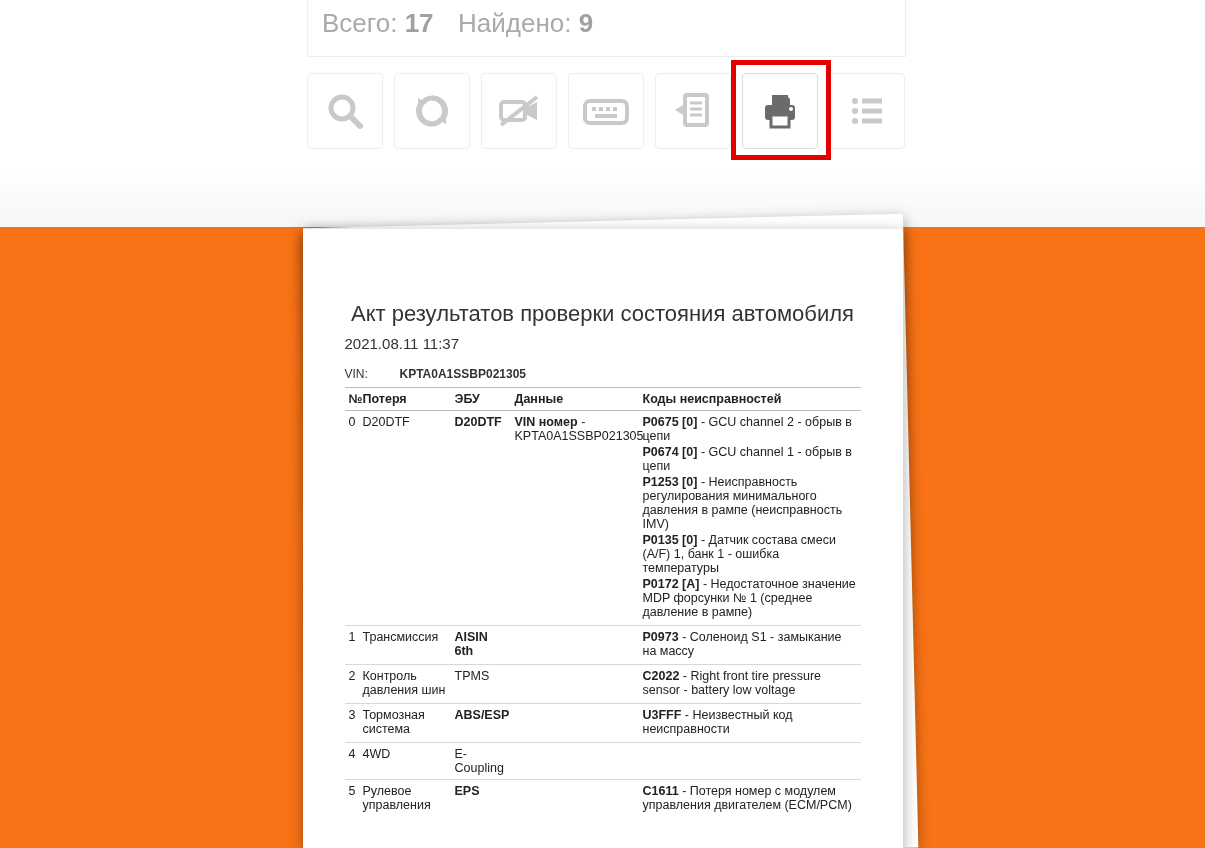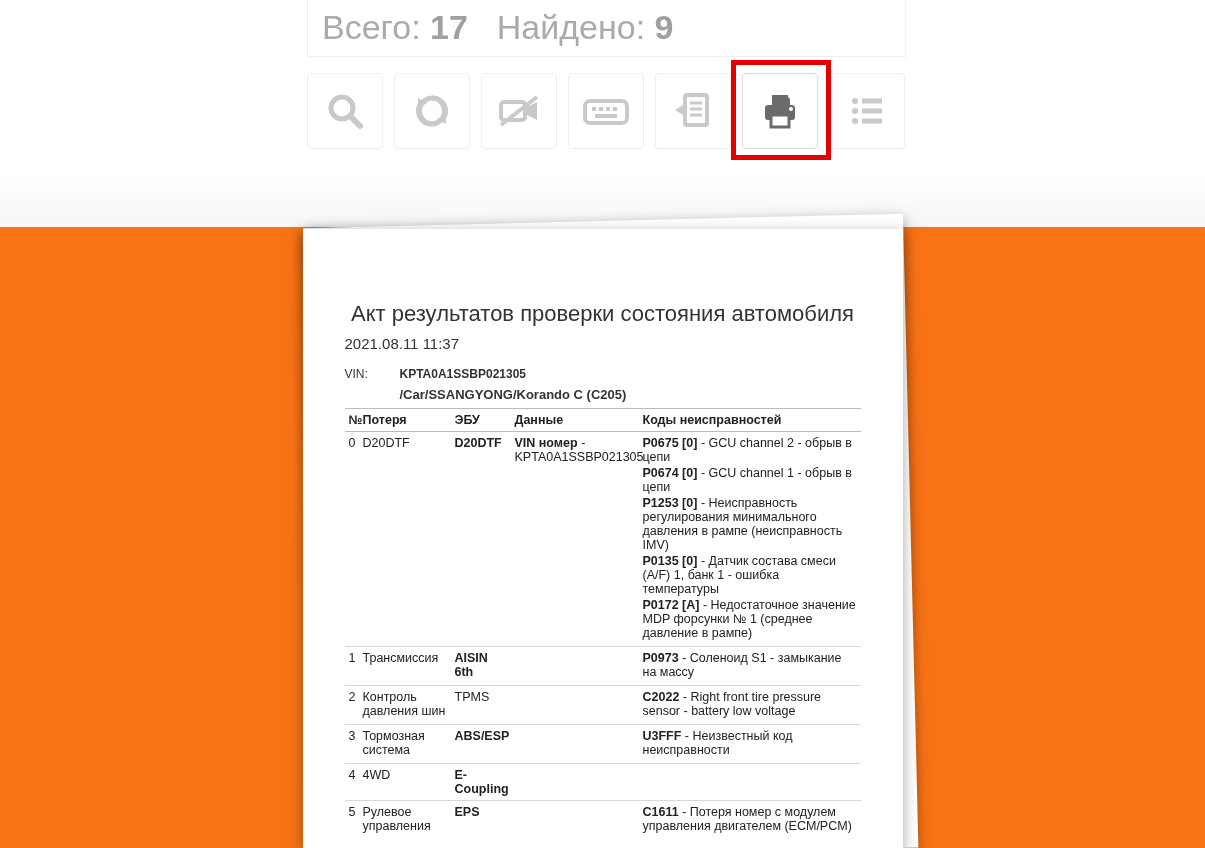--- a/index.html
+++ b/index.html
@@ -1,19 +1,19 @@
 <!DOCTYPE html>
 <html><head>
 <meta charset="utf-8">
 <style>
   * { box-sizing: border-box; }
   html, body { margin:0; padding:0; font-family: Arial, Helvetica, sans-serif; background:#fdfdfd; }
   body { width:1205px; }
   .top-area { height:227px; background:linear-gradient(#ffffff 0%, #ffffff 75%, #f6f6f6 100%); position:relative; }
-  .counts-bar { position:absolute; left:307px; top:0; width:599px; height:57px; border:1px solid #eeeeee; border-top:none; background:#ffffff; padding:8px 14px 0 14px; color:#aaaaaa; font-size:34px; }
+  .counts-bar { position:absolute; left:307px; top:0; width:599px; height:57px; border:1px solid #eeeeee; border-top:none; background:#ffffff; padding:8px 14px 0 14px; color:#aaaaaa; font-size:26px; }
   .counts-bar .num { font-weight:700; color:#a0a0a0; }
   .counts-bar .gap { display:inline-block; width:10px; }
   .toolbar { position:absolute; left:307px; top:73px; display:flex; gap:11px; }
   .tbtn { width:76px; height:76px; border:1px solid #eeeeee; border-radius:4px; background:#ffffff; display:flex; align-items:center; justify-content:center; cursor:pointer; }
   .tbtn svg { display:block; }
   .print-hl { position:absolute; left:731px; top:60px; width:100px; height:100px; border:5px solid #e50000; pointer-events:none; }
   .dark-area { background:#f97316; padding-bottom:0; min-height:621px; }
   .stack { position:relative; width:600px; margin:0 auto; padding-top:2px; }
   .sheet-back { position:absolute; left:0; top:-6px; width:600px; height:634px; background:#ffffff; transform:rotate(-1.4deg); transform-origin: top center; box-shadow: 0 4px 14px rgba(0,0,0,0.35); }
   .sheet-front { position:relative; width:600px; min-height:620px; background:#ffffff; box-shadow: 0 4px 14px rgba(0,0,0,0.35); padding:72px 42px 0 42px; color:#333333; overflow:hidden; }
@@ -119,24 +119,20 @@
 <div class="dark-area">
   <div class="stack">
     <div class="sheet-back"></div>
     <div class="sheet-front">
       <div class="doc-title">Акт результатов проверки состояния автомобиля</div>
       <div class="doc-date">2021.08.11 11:37</div>
       <div class="vin-row">
         <span class="lab">VIN:</span>
         <span class="val">KPTA0A1SSBP021305</span>
       </div>
-      <div class="path-row">
-        <span class="lab"></span>
-        <span class="val">/Car/SSANGYONG/Korando C (C205)</span>
-      </div>
       <table class="sys">
         <colgroup>
             <col class="c0">
             <col class="c1">
             <col class="c2">
             <col class="c3">
             <col class="c4">
           </colgroup>
         <thead>
           <tr>
@@ -184,21 +180,21 @@
               <td>Тормозная система</td>
               <td style="font-weight: 700;">ABS/ESP</td>
               <td class="data-cell"></td>
               <td>
                 <div class="fault"><span class="code">U3FFF</span><span> - Неизвестный код неисправности</span></div>
               </td>
             </tr>
             <tr>
               <td class="idx">4</td>
               <td>4WD</td>
-              <td style="font-weight: 700;">E-Coupling</td>
+              <td style="font-weight: 400;">E-Coupling</td>
               <td class="data-cell"></td>
               <td></td>
             </tr>
             <tr>
               <td class="idx">5</td>
               <td>Рулевое управления</td>
               <td style="font-weight: 700; margin-left: 8px;">EPS</td>
               <td class="data-cell"></td>
               <td>
                 <div class="fault"><span class="code">C1611</span><span> - Потеря номер с модулем управления двигателем (ECM/PCM)</span></div>

